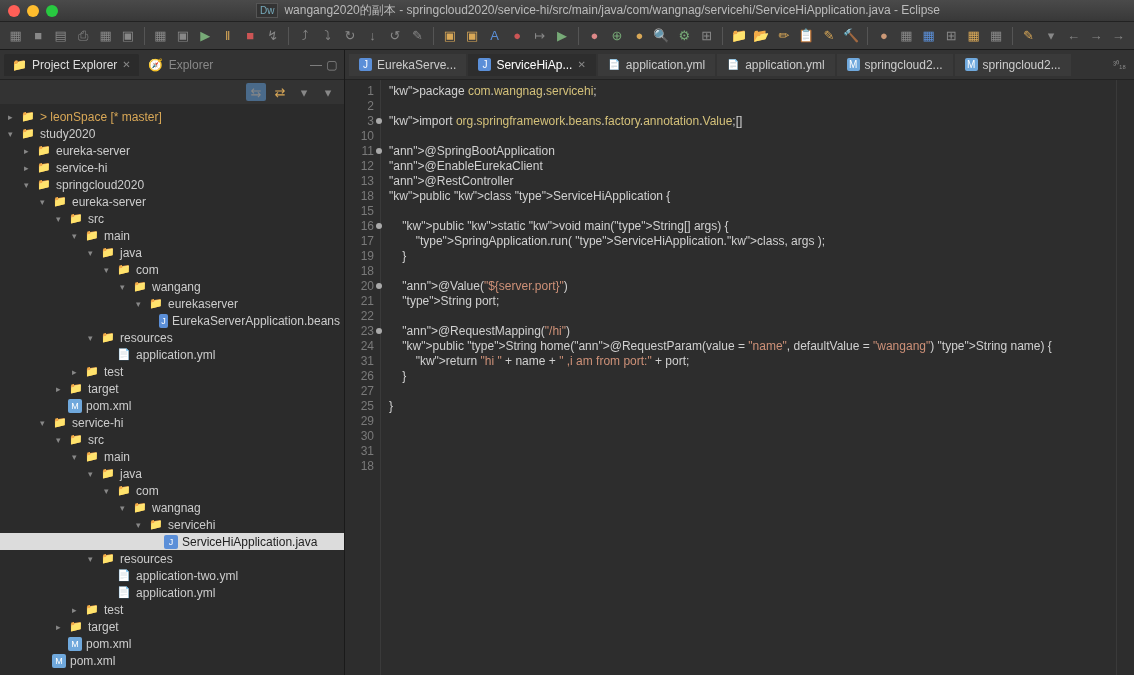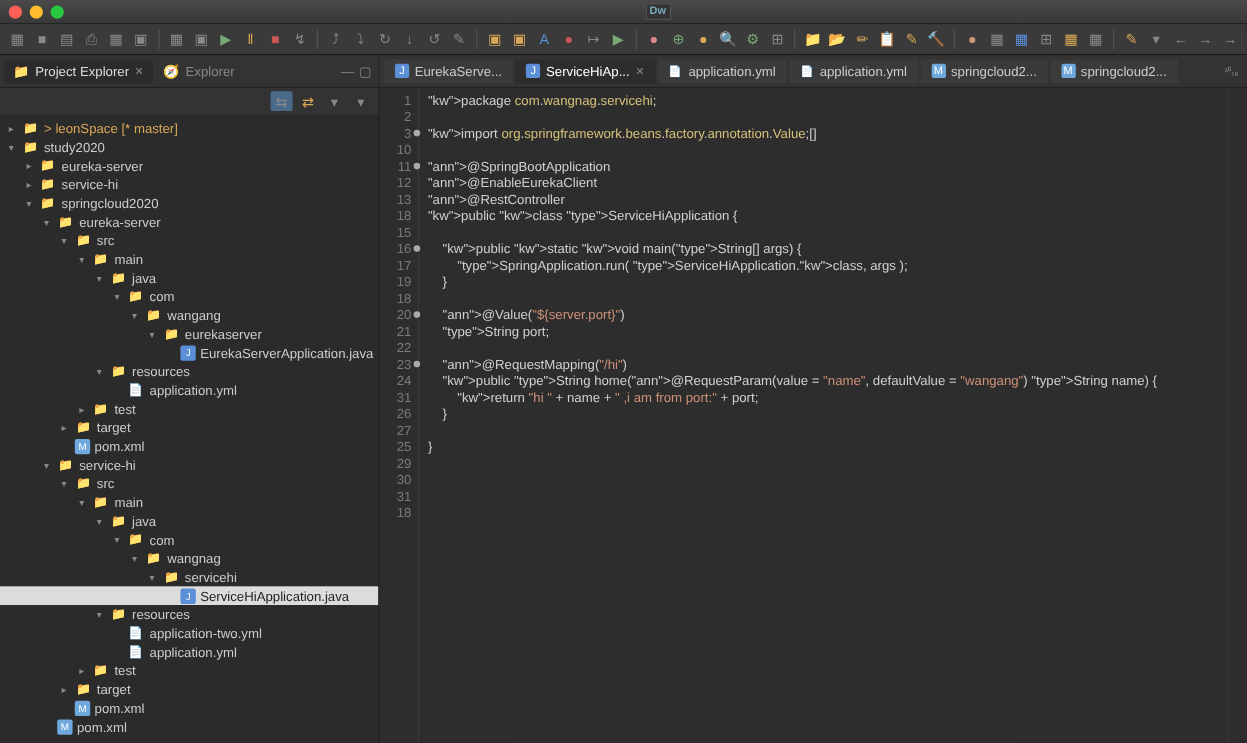--- a/index.html
+++ b/index.html
@@ -3,21 +3,21 @@
 <meta charset="utf-8">
 <style>
 *{box-sizing:border-box;margin:0;padding:0;font-family:-apple-system,"Helvetica Neue",Arial,sans-serif;font-size:12px;}
 body{background:#2a2a2a;color:#ccc;width:1134px;height:675px;overflow:hidden;display:flex;flex-direction:column;}
 .titlebar{height:22px;background:linear-gradient(#4a4a4a,#383838);display:flex;align-items:center;padding:0 8px;color:#bbb;border-bottom:1px solid #222;}
 .traffic{display:flex;gap:7px;margin-right:12px;}
 .dot{width:12px;height:12px;border-radius:50%;}
 .red{background:#ff5f57;}
 .yellow{background:#ffbd2e;}
 .green{background:#28c940;}
-.title{flex:1;text-align:center;font-size:13px;display:flex;align-items:center;justify-content:center;gap:6px;font-weight:bold;}
+.title{flex:1;text-align:center;font-size:13px;display:flex;align-items:center;justify-content:center;gap:6px;}
 .dw{background:#333;color:#7ab;padding:1px 3px;font-size:10px;border:1px solid #555;}
 .toolbar{height:28px;background:#3a3a3a;display:flex;align-items:center;padding:0 6px;gap:3px;border-bottom:1px solid #1a1a1a;overflow:hidden;}
 .tbtn{width:20px;height:20px;border-radius:2px;display:flex;align-items:center;justify-content:center;font-size:13px;color:#aaa;cursor:pointer;}
 .sep{width:1px;height:18px;background:#555;margin:0 3px;}
 .main{flex:1;display:flex;min-height:0;}
 .sidebar{width:345px;background:#2b2b2b;display:flex;flex-direction:column;border-right:1px solid #1a1a1a;}
 .viewtabs{height:30px;background:#333;display:flex;align-items:center;padding:0 4px;border-bottom:1px solid #222;}
 .vtab{display:flex;align-items:center;gap:5px;padding:4px 8px;background:#2b2b2b;border-radius:2px 2px 0 0;font-size:11px;color:#ddd;margin-right:2px;}
 .vtab.inact{background:transparent;color:#888;}
 .vclose{color:#888;font-size:10px;cursor:pointer;}
@@ -57,20 +57,21 @@
 <body>
 
 <div class="titlebar">
   <div class="traffic">
     <div class="dot red"></div>
     <div class="dot yellow"></div>
     <div class="dot green"></div>
   </div>
   <div class="title">
     <span class="dw">Dw</span>
+    <span>wangang2020的副本 - springcloud2020/service-hi/src/main/java/com/wangnag/servicehi/ServiceHiApplication.java - Eclipse</span>
   </div>
 </div>
 
 <div class="toolbar" id="main-toolbar">
     <div class="tbtn" style="color: rgb(136, 136, 136);">▦</div>
     <div class="tbtn" style="color: rgb(136, 136, 136);">■</div>
     <div class="tbtn" style="color: rgb(136, 136, 136);">▤</div>
     <div class="tbtn" style="color: rgb(136, 136, 136);">⎙</div>
     <div class="tbtn" style="color: rgb(136, 136, 136);">▦</div>
     <div class="tbtn" style="color: rgb(136, 136, 136);">▣</div>
@@ -204,21 +205,21 @@
           <span>wangang</span>
         </div>
         <div class="tree-row" style="padding-left: 136px;">
           <span class="twisty">▾</span>
           <span class="ticon fold">📁</span>
           <span>eurekaserver</span>
         </div>
         <div class="tree-row" style="padding-left: 152px;">
           <span class="twisty"></span>
           <span class="ticon java" style="background: rgb(91, 143, 216); color: rgb(255, 255, 255); border-radius: 2px; font-size: 9px; width: 14px;">J</span>
-          <span>EurekaServerApplication.java</span>
+          <span>EurekaServerApplication.beans</span>
         </div>
         <div class="tree-row" style="padding-left: 88px;">
           <span class="twisty">▾</span>
           <span class="ticon fold">📁</span>
           <span>resources</span>
         </div>
         <div class="tree-row" style="padding-left: 104px;">
           <span class="twisty"></span>
           <span class="ticon yml">📄</span>
           <span>application.yml</span>

